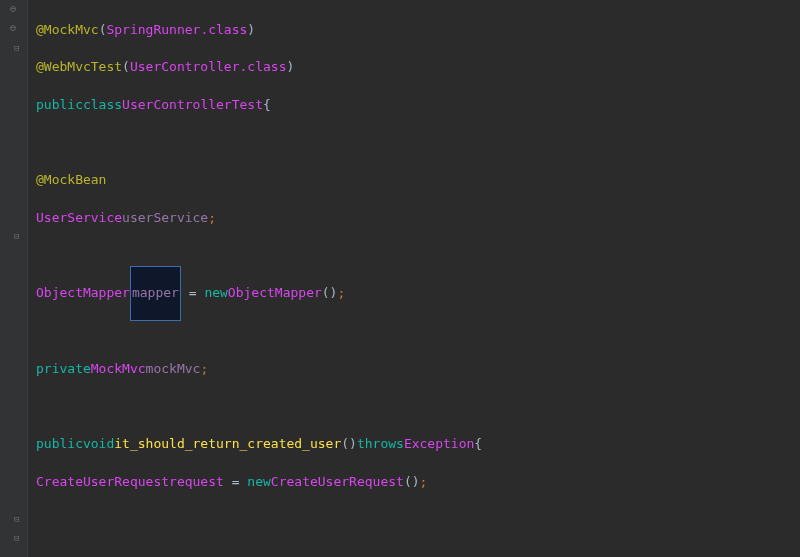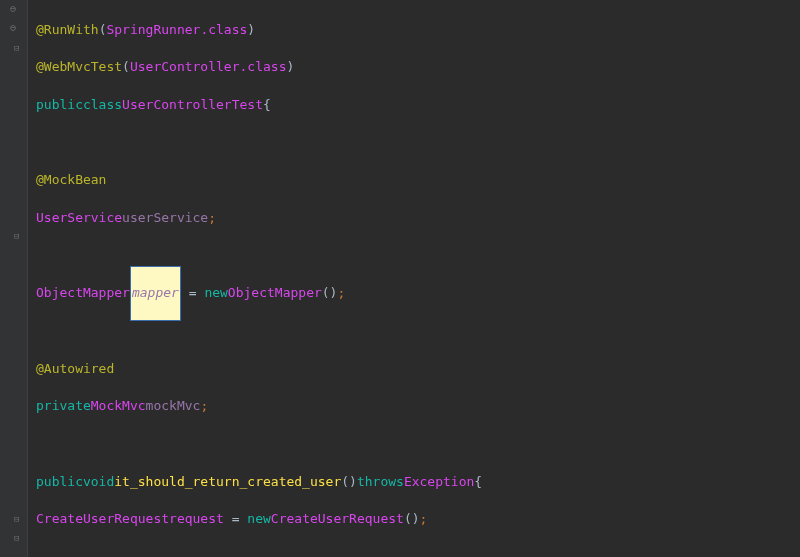--- a/index.html
+++ b/index.html
@@ -56,49 +56,47 @@
       align-items: center;
     }
     .annotation { color: #bbb529; }
     .keyword { color: #14b8a6; }
     .type { color: #d946ef; }
     .method-decl { color: #fde047; }
     .field { color: #9876aa; }
     .paren { color: #a9b7c6; }
     .semi { color: #cc7832; }
     .highlight-box {
-      background: #fef9c3;
+      background: #0f172a;
       border: 1px solid #3b6eaf;
       padding: 17px 1px;
-      font-style: italic;
     }
   </style>
 </head>
 <body>
 
 <div class="gutter">
   <span class="gutter-icon" style="top:2px;">⊖</span>
   <span class="gutter-icon" style="top:21px;">⊖</span>
   <span class="fold-icon" style="top:42px;">⊟</span>
   <span class="fold-icon" style="top:230px;">⊟</span>
   <span class="fold-icon" style="top:513px;">⊟</span>
   <span class="fold-icon" style="top:532px;">⊟</span>
 </div>
 
 <div class="code-area">
-<div class="line"><span class="annotation">@RunWith</span><span class="paren">(</span><span class="type">SpringRunner</span><span class="type">.class</span><span class="paren">)</span></div>
+<div class="line"><span class="annotation">@MockMvc</span><span class="paren">(</span><span class="type">SpringRunner</span><span class="type">.class</span><span class="paren">)</span></div>
 <div class="line"><span class="annotation">@WebMvcTest</span><span class="paren">(</span><span class="type">UserController</span><span class="type">.class</span><span class="paren">)</span></div>
 <div class="line"><span class="keyword">public</span> <span class="keyword">class</span> <span class="type">UserControllerTest</span> <span class="paren">{</span></div>
 <div class="line"></div>
 <div class="line">    <span class="annotation">@MockBean</span></div>
 <div class="line">    <span class="type">UserService</span> <span class="field">userService</span><span class="semi">;</span></div>
 <div class="line"></div>
 <div class="line">    <span class="type">ObjectMapper</span> <span class="field highlight-box">mapper</span><span> = </span><span class="keyword">new</span> <span class="type">ObjectMapper</span><span class="paren">(</span><span class="paren">)</span><span class="semi">;</span></div>
 <div class="line"></div>
-<div class="line">    <span class="annotation">@Autowired</span></div>
 <div class="line">    <span class="keyword">private</span> <span class="type">MockMvc</span> <span class="field">mockMvc</span><span class="semi">;</span></div>
 <div class="line"></div>
 <div class="line">    <span class="keyword">public</span> <span class="keyword">void</span> <span class="method-decl">it_should_return_created_user</span><span class="paren">(</span><span class="paren">)</span> <span class="keyword">throws</span> <span class="type">Exception</span> <span class="paren">{</span></div>
 <div class="line">        <span class="type">CreateUserRequest</span> <span class="type">request</span><span> = </span><span class="keyword">new</span> <span class="type">CreateUserRequest</span><span class="paren">(</span><span class="paren">)</span><span class="semi">;</span></div>
 
 
 
 
 
 

